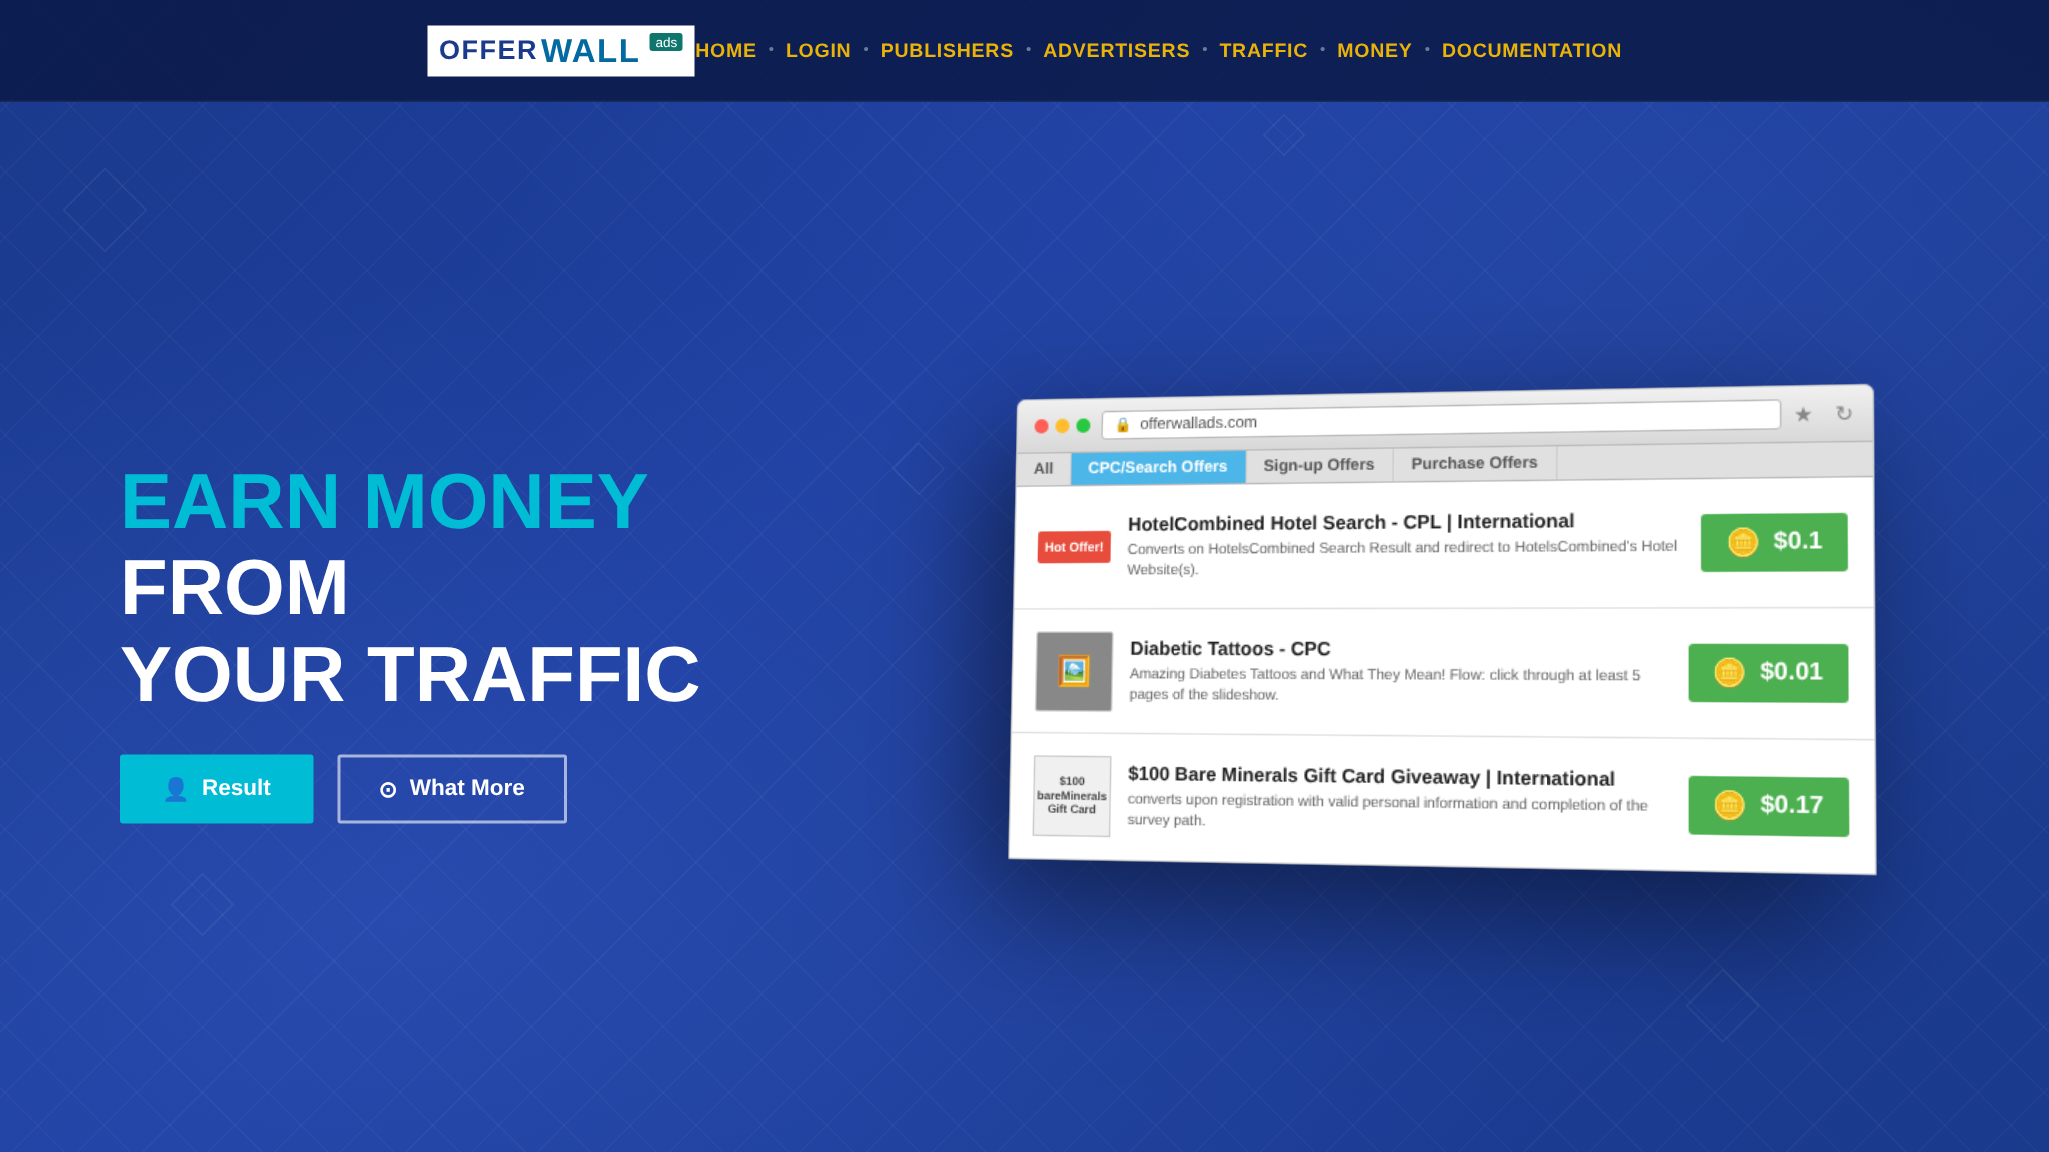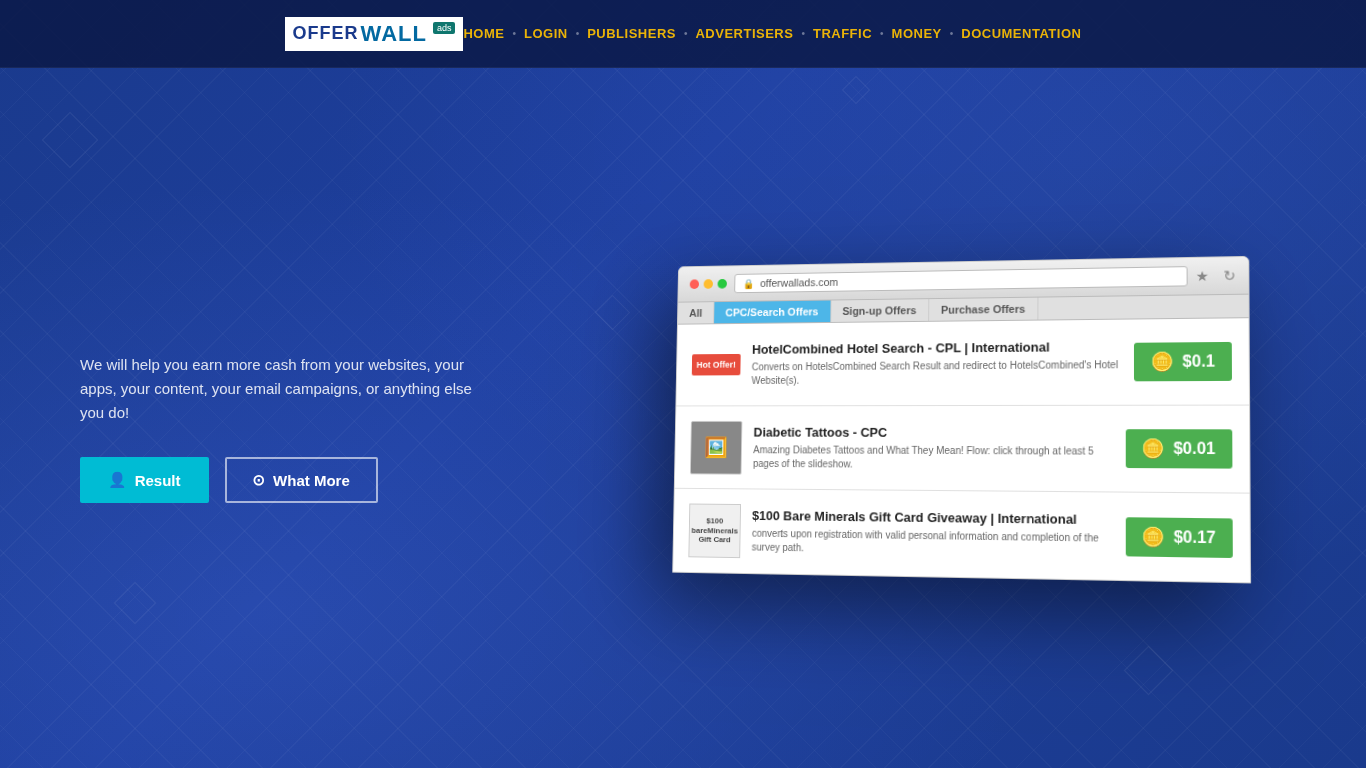--- a/index.html
+++ b/index.html
@@ -422,21 +422,23 @@
     <a class="nav-item">TRAFFIC</a>
     <span class="nav-dot">•</span>
     <a class="nav-item">MONEY</a>
     <span class="nav-dot">•</span>
     <a class="nav-item">DOCUMENTATION</a>
   </nav>
 </header>
 
 <section class="hero">
   <div class="hero-content">
-    <p class="hero-description">We will help you earn more cash from your websites, your apps, your content, your email campaigns, or anything else you do!</p>
+    <h1 class="hero-title">
+      <span class="highlight">EARN MONEY</span><span> FROM<br>YOUR TRAFFIC</span>
+    </h1>
     <div class="hero-buttons">
       <button class="btn-signup">
         <span>👤</span>
         <span>Result</span>
       </button>
       <button class="btn-readmore">
         <span>⊙</span>
         <span>What More</span>
       </button>
     </div>

